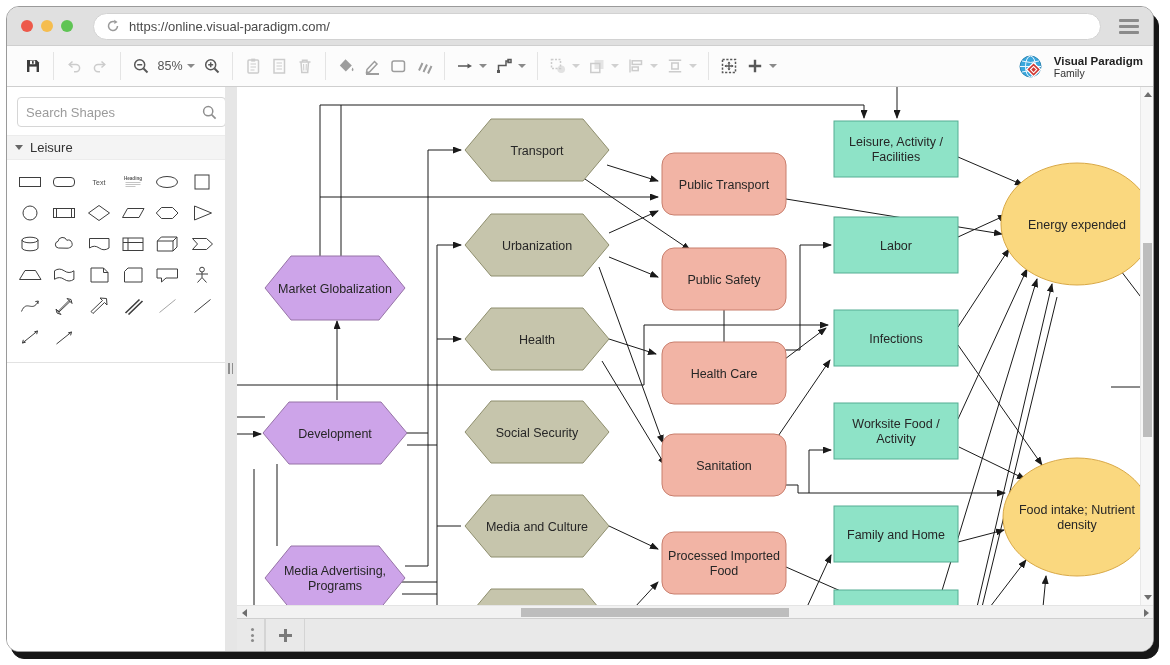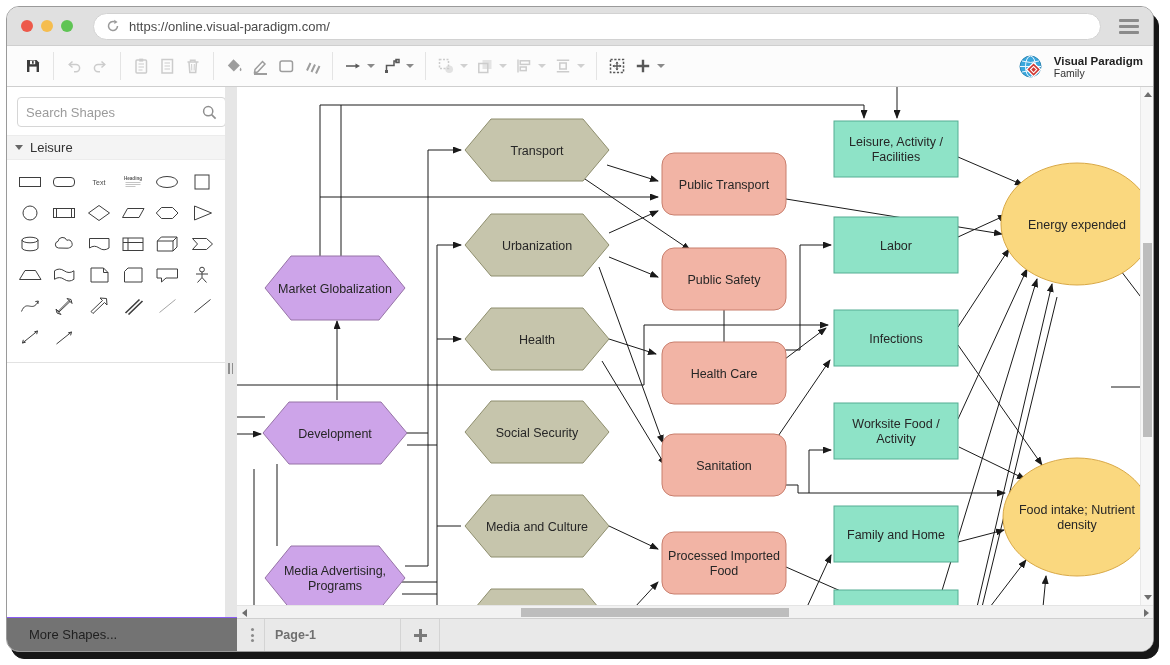--- a/index.html
+++ b/index.html
@@ -27,21 +27,21 @@
   .caret { width:0; height:0; border-left:4px solid transparent; border-right:4px solid transparent;
            border-top:4px solid #8a8a8a; margin:0 4px 0 1px; cursor:pointer; }
   .caret.dis { border-top-color:#d0d0d0; }
   .zoomlabel { font-size:12.5px; color:#555; min-width:32px; text-align:center; cursor:pointer; }
   .brand { position:absolute; right:10px; top:0; height:42px; display:flex; align-items:center; gap:9px; }
   .brandtext { line-height:1.05; }
   .brandname { font-size:11.5px; font-weight:bold; color:#1e1e1e; }
   .brandsub { font-size:10.5px; color:#333; }
   
   .content { flex:1; display:flex; min-height:0; }
-  .leftcol { width:230px; display:flex; flex-direction:column; flex:0 0 auto;justify-content:space-between; }
+  .leftcol { width:230px; display:flex; flex:0 0 auto;justify-content:space-between; }
   .leftinner { flex:1; display:flex; min-height:0; }
   .sidebar { width:218px; background:#fff; display:flex; flex-direction:column; }
   .divider { width:12px; background:#e6e6e6; position:relative; }
   .grip { position:absolute; top:276px; left:3px; width:6px; display:flex; gap:2px; cursor:col-resize; }
   .grip div { width:1.5px; height:11px; background:#8f8f8f; }
   .searchrow { display:flex; align-items:center; padding:10px 4px 8px 10px; }
   .searchbox { flex:1; height:30px; border:1px solid #d6d6d6; border-radius:4px; display:flex; align-items:center; padding:0 8px; }
   .searchbox input { border:none; outline:none; flex:1; font-size:13px; color:#333; font-family:"Liberation Sans",sans-serif; }
   .searchbox input::placeholder { color:#9b9b9b; }
   .kebab { width:16px; display:flex; flex-direction:column; align-items:center; gap:2.5px; margin-left:4px; cursor:pointer; }
@@ -119,20 +119,39 @@
             </svg>
           </div>
           <div class="tbtn dis">
             <svg width="18" height="18" viewBox="0 0 18 18">
               <path d="M13.5 7.5 H7 a3.6 3.6 0 0 0 0 7.2 H9" fill="none" stroke="currentColor" stroke-width="1.5"></path>
               <path d="M10.5 4.5 L13.8 7.5 L10.5 10.5" fill="none" stroke="currentColor" stroke-width="1.5"></path>
             </svg>
           </div>
         </div>
         <div class="tgroup">
+          <div class="tbtn">
+            <svg width="18" height="18" viewBox="0 0 18 18">
+              <circle cx="7.7" cy="7.7" r="5" fill="none" stroke="currentColor" stroke-width="1.5"></circle>
+              <line x1="11.5" y1="11.5" x2="15.5" y2="15.5" stroke="currentColor" stroke-width="2"></line>
+              <line x1="5.2" y1="7.7" x2="10.2" y2="7.7" stroke="currentColor" stroke-width="1.5"></line>
+            </svg>
+          </div>
+          <span class="zoomlabel">85%</span>
+          <span class="caret"></span>
+          <div class="tbtn">
+            <svg width="18" height="18" viewBox="0 0 18 18">
+              <circle cx="7.7" cy="7.7" r="5" fill="none" stroke="currentColor" stroke-width="1.5"></circle>
+              <line x1="11.5" y1="11.5" x2="15.5" y2="15.5" stroke="currentColor" stroke-width="2"></line>
+              <line x1="5.2" y1="7.7" x2="10.2" y2="7.7" stroke="currentColor" stroke-width="1.5"></line>
+              <line x1="7.7" y1="5.2" x2="7.7" y2="10.2" stroke="currentColor" stroke-width="1.5"></line>
+            </svg>
+          </div>
+        </div>
+        <div class="tgroup">
           <div class="tbtn dis">
             <svg width="18" height="18" viewBox="0 0 18 18">
               <rect x="4" y="3" width="10.5" height="13" rx="1" fill="none" stroke="currentColor" stroke-width="1.5"></rect>
               <rect x="7.2" y="1.6" width="4" height="3" fill="currentColor"></rect>
               <line x1="6.5" y1="7" x2="12" y2="7" stroke="currentColor"></line>
               <line x1="6.5" y1="10" x2="12" y2="10" stroke="currentColor"></line>
               <line x1="6.5" y1="13" x2="10.5" y2="13" stroke="currentColor"></line>
             </svg>
           </div>
           <div class="tbtn dis">
@@ -627,20 +646,19 @@
         <div class="sarrow right"></div>
       </div>
       <div class="tabbar">
         <div class="tabkebab">
           <div class="kebab">
               <div></div>
               <div></div>
               <div></div>
             </div>
         </div>
-        <div class="pagetab">Page-1</div>
         <div class="addpage">
             <div class="plusglyph"></div>
           </div>
       </div>
     </div>
   </div>
 </div>
 
 </body></html>

